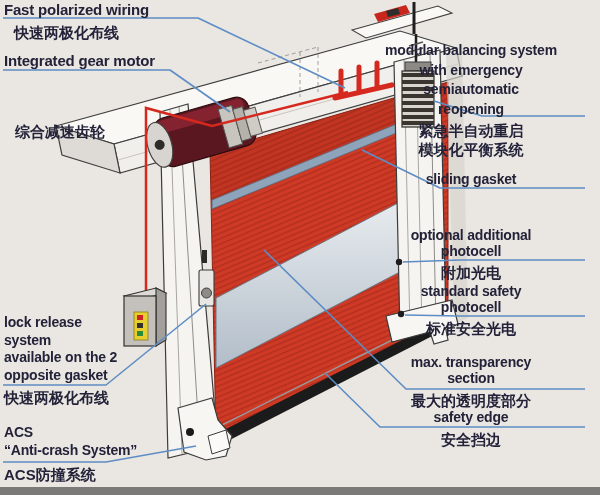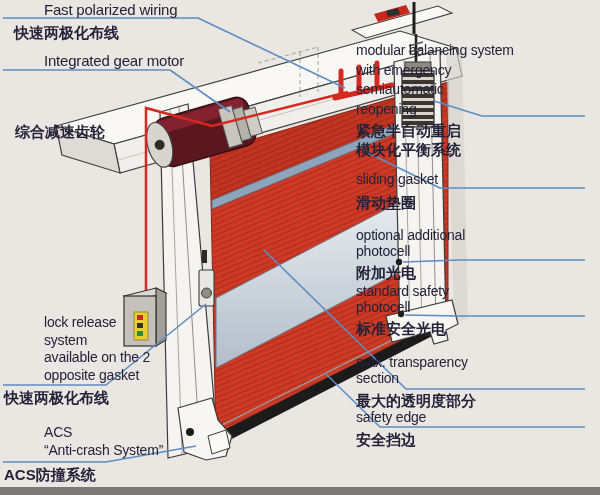--- a/index.html
+++ b/index.html
@@ -3,24 +3,24 @@
 <meta charset="utf-8">
 <style>
   html,body{margin:0;padding:0;background:#b9b6b2;}
   .stage{
     position:relative;width:600px;height:495px;overflow:hidden;
     background:#eae7e3;
     font-family:"Liberation Sans", sans-serif;
   }
   svg{position:absolute;left:0;top:0;}
   .label{position:absolute;color:#232238;}
-  .en{font-weight:400;font-size:14px;line-height:17px;letter-spacing:-0.2px;margin-left:40px;}
+  .en{font-weight:700;font-size:14px;line-height:17px;letter-spacing:-0.2px;}
   .en.big{font-size:15px;line-height:18px;}
   .zh{font-weight:700;font-size:15px;line-height:19px;}
-  .right-align{text-align:left;width:230px;}
+  .right-align{text-align:center;width:230px;}
   .lh19 div{line-height:19.5px;}
   .lh16 div{line-height:16px;}
   .lh17 div{line-height:17.5px;}
 </style>
 </head>
 <body>
 
 <div class="stage">
 
 <svg width="600" height="495" viewBox="0 0 600 495">
@@ -156,21 +156,20 @@
   <div>with emergency</div>
   <div>semiautomatic</div>
   <div>reopening</div>
 </div>
 <div class="label en right-align" style="right:14px;top:171px;">sliding gasket</div>
 
 <div class="label zh right-align" style="right:14px;top:121px;">
   <div>紧急半自动重启</div>
   <div>模块化平衡系统</div>
 </div>
-<div class="label zh right-align" style="right:14px;top:193px;">滑动垫圈</div>
 
 <div class="label en right-align lh16" style="right:14px;top:227px;">
   <div>optional additional</div>
   <div>photocell</div>
 </div>
 <div class="label zh right-align" style="right:14px;top:263px;">附加光电</div>
 
 <div class="label en right-align lh16" style="right:14px;top:283px;">
   <div>standard safety</div>
   <div>photocell</div>

